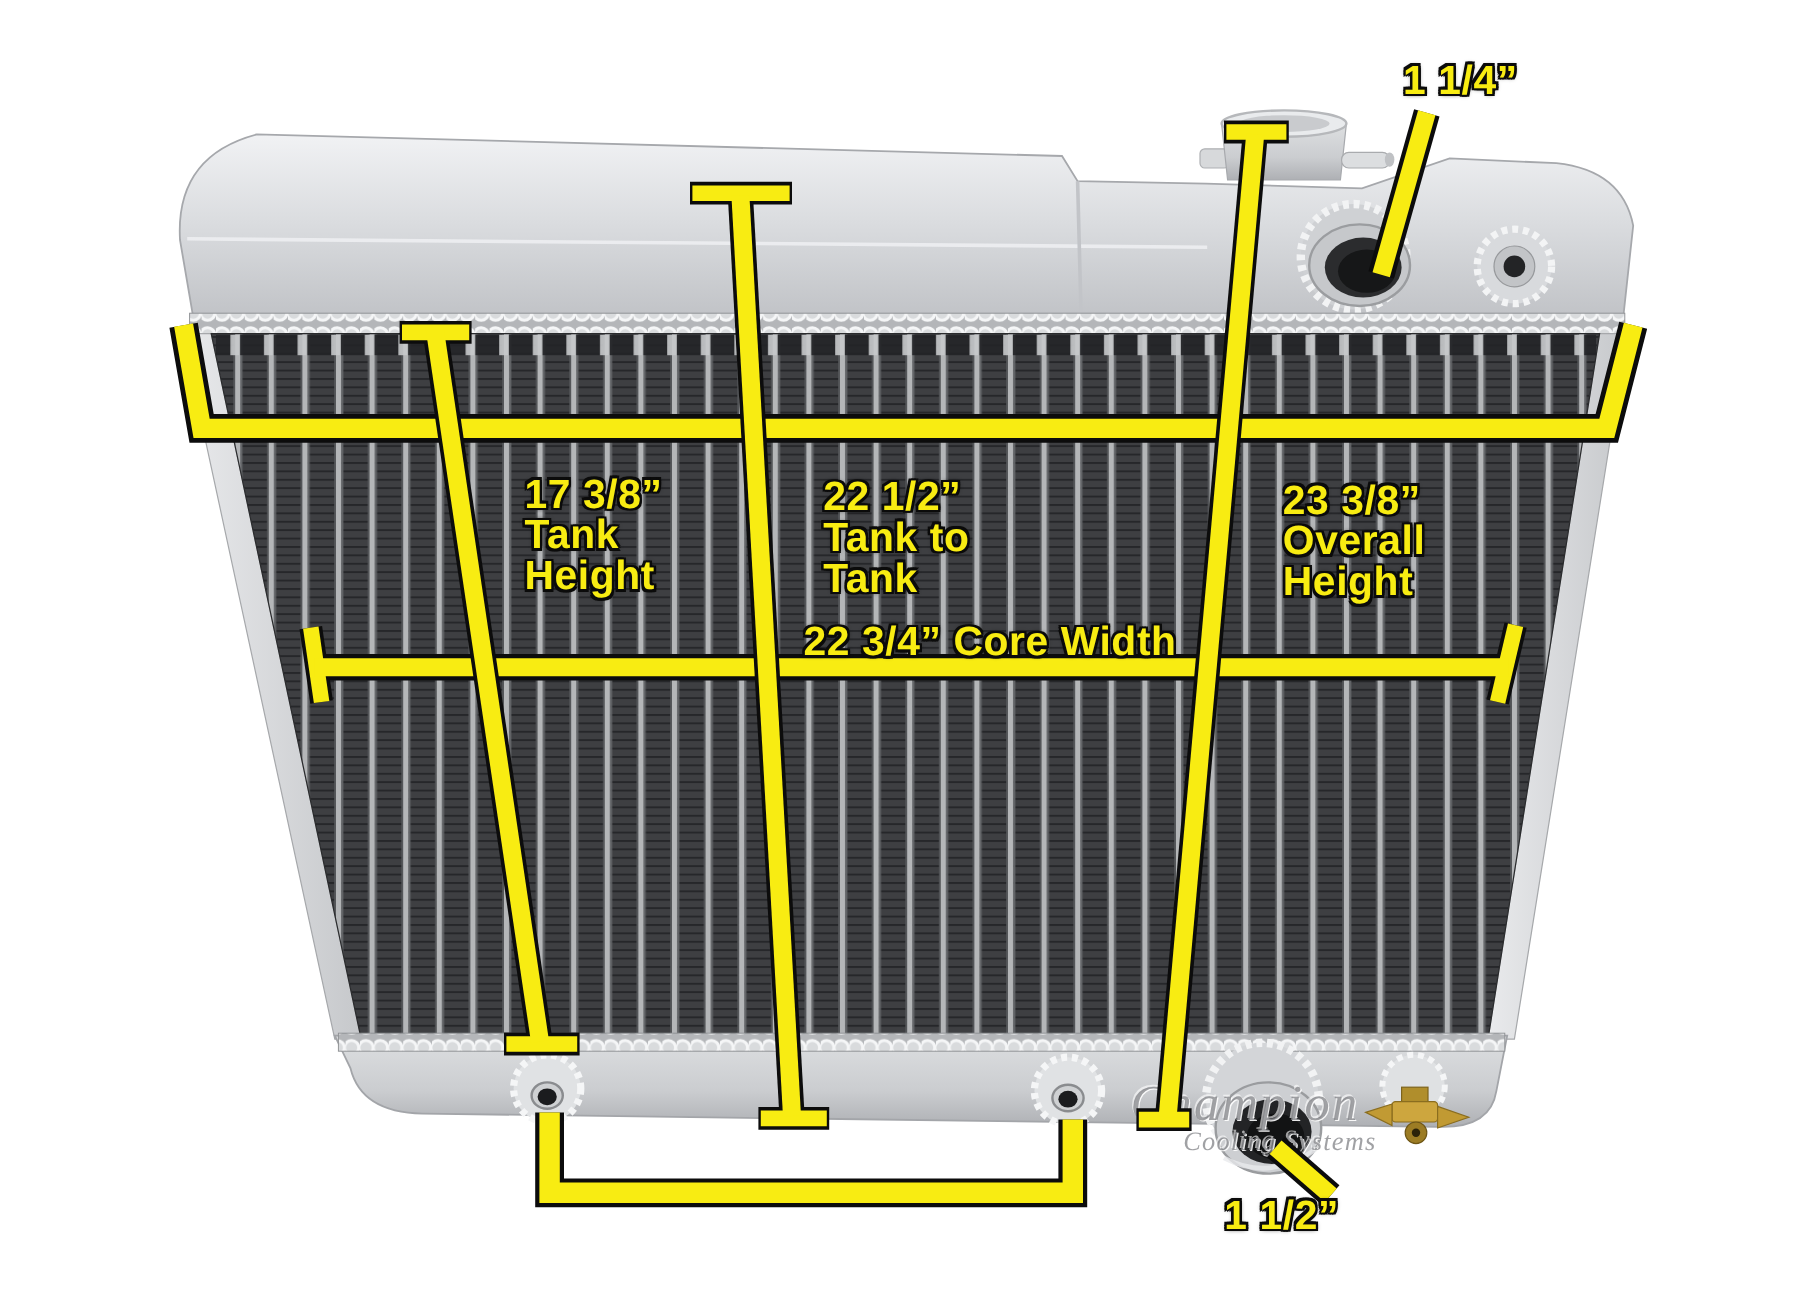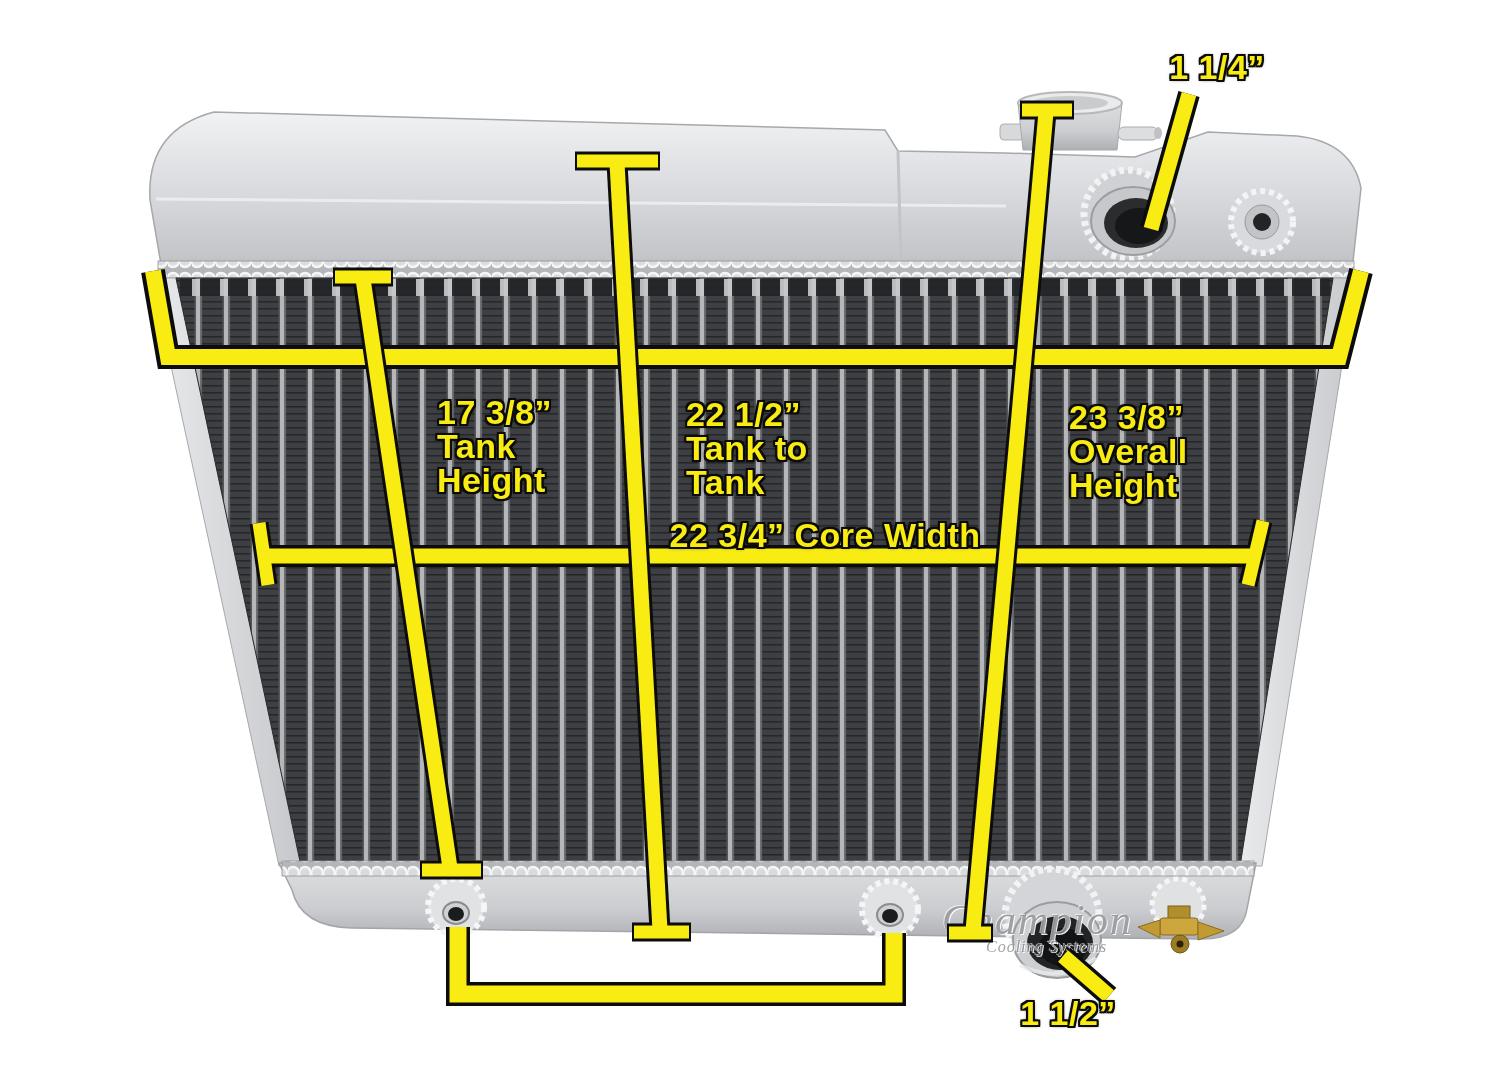--- a/index.html
+++ b/index.html
@@ -24,21 +24,21 @@
   .dim .ln{display:block;padding-left:40px;}
   .dim.wide{line-height:42px;}
 
   
   .watermark{
     position:absolute;z-index:3;color:rgba(128,130,134,.75);
     font-family:"Liberation Serif",serif;font-style:italic;
     text-shadow:1px 1px 0 rgba(255,255,255,.9), -1px -1px 0 rgba(255,255,255,.6);
   }
   .watermark .wm1{font-size:42px;letter-spacing:2px;display:block;}
-  .watermark .wm2{font-size:16px;letter-spacing:1px;display:block;margin:-6px 0 0 44px;}
+  .watermark .wm2{font-size:22px;letter-spacing:1px;display:block;margin:-6px 0 0 44px;text-align:center;}
 
   .lines{z-index:5;}
   .body-art{z-index:1;}
   .ol{stroke:#0c0c0c;fill:none;}
   .yl{stroke:#f8ec12;fill:none;}
 </style>
 </head>
 <body>
 
 <div class="stage">

